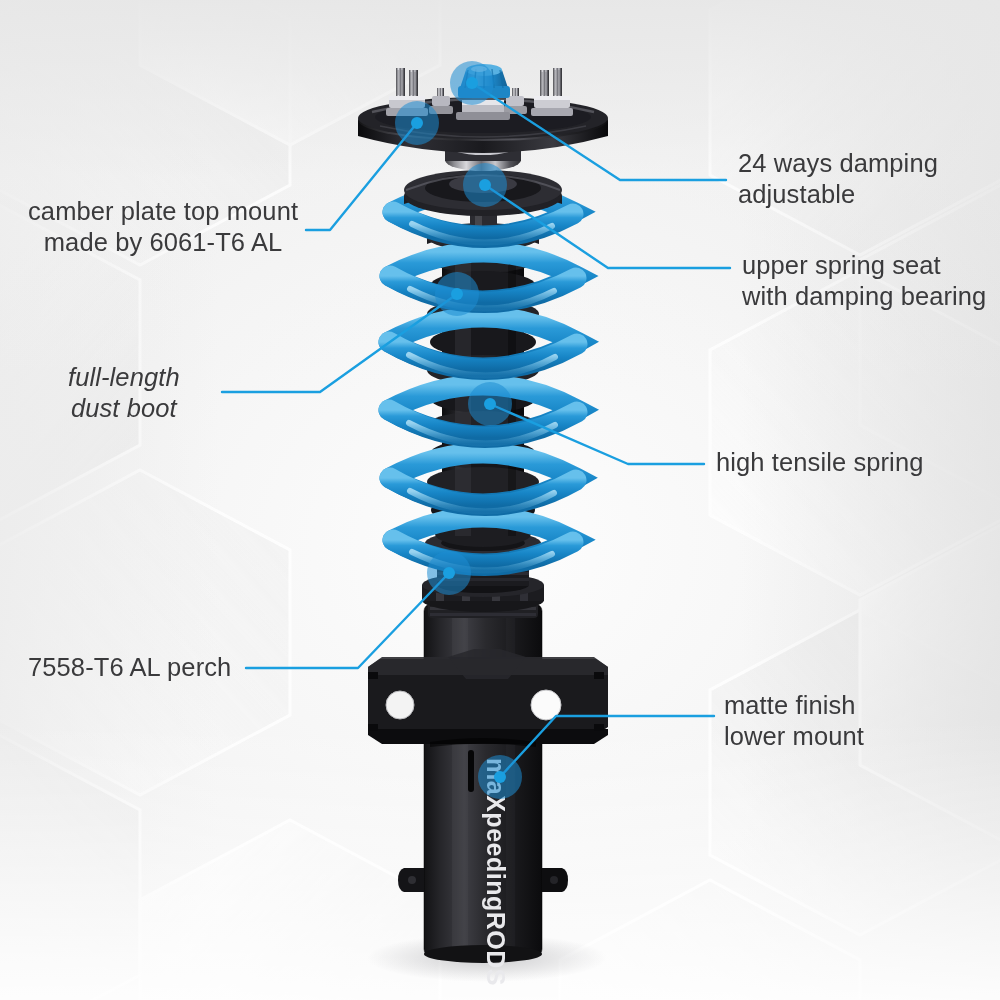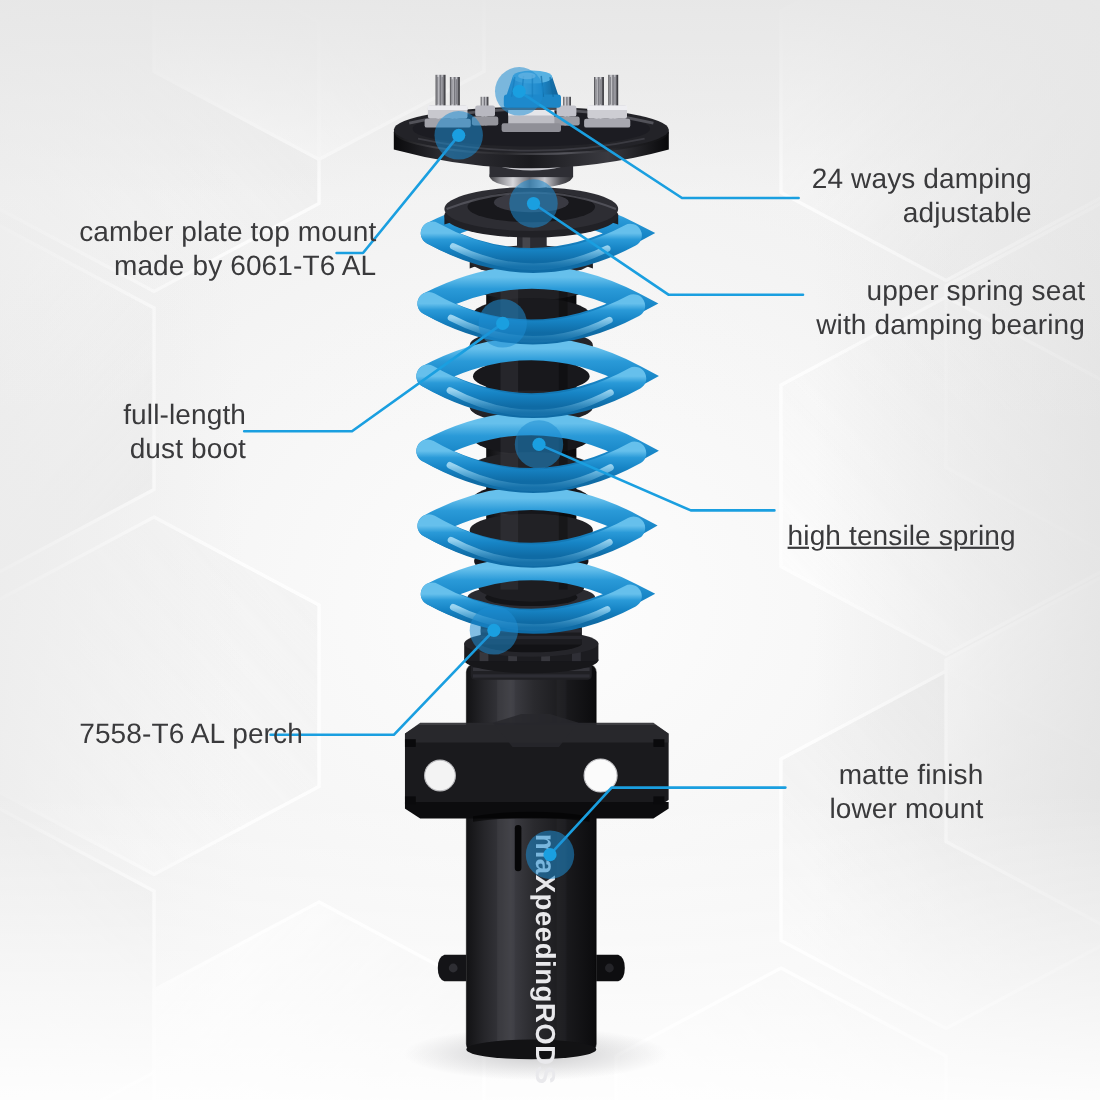--- a/index.html
+++ b/index.html
@@ -60,22 +60,22 @@
   
   .label {
     position: absolute;
     color: #3a3a3c;
     font-size: 25.5px;
     line-height: 1.22;
     letter-spacing: 0.1px;
     white-space: pre-line;
     font-weight: 400;
   }
-  .label.right { text-align: right; }
-  .label.left  { text-align: right; margin-left: 44px; }
+  .label.right { text-align: left; }
+  .label.left  { text-align: center; }
 </style>
 </head>
 <body>
 
 <div id="stage">
 
   <div class="bg-layer bg-base"></div>
 
   <svg class="bg-layer" viewBox="0 0 1000 1000" xmlns="http://www.w3.org/2000/svg">
     <defs>
@@ -423,24 +423,24 @@
       <div class="marker" style="left: 417px; top: 123px;"></div>
       <div class="label left" style="left: 28px; top: 196px;">camber plate top mount
 made by 6061-T6 AL</div>
       <div class="marker" style="left: 472px; top: 83px;"></div>
       <div class="label right" style="left: 738px; top: 148px;">24 ways damping
 adjustable</div>
       <div class="marker" style="left: 485px; top: 185px;"></div>
       <div class="label right" style="left: 742px; top: 250px;">upper spring seat
 with damping bearing</div>
       <div class="marker" style="left: 457px; top: 294px;"></div>
-      <div class="label left" style="left: 68px; top: 362px;">full-length
+      <div class="label left" style="left: 68px; top: 362px; font-style: italic;">full-length
 dust boot</div>
       <div class="marker" style="left: 490px; top: 404px;"></div>
-      <div class="label right" style="left: 716px; top: 472px; text-decoration: underline;">high tensile spring</div>
+      <div class="label right" style="left: 716px; top: 447px;">high tensile spring</div>
       <div class="marker" style="left: 449px; top: 573px;"></div>
       <div class="label left" style="left: 28px; top: 652px;">7558-T6 AL perch</div>
       <div class="marker" style="left: 500px; top: 777px;"></div>
-      <div class="label right" style="left: 754px; top: 690px;">matte finish
+      <div class="label right" style="left: 724px; top: 690px;">matte finish
 lower mount</div>
     </div>
 
 </div>
 
 </body></html>

